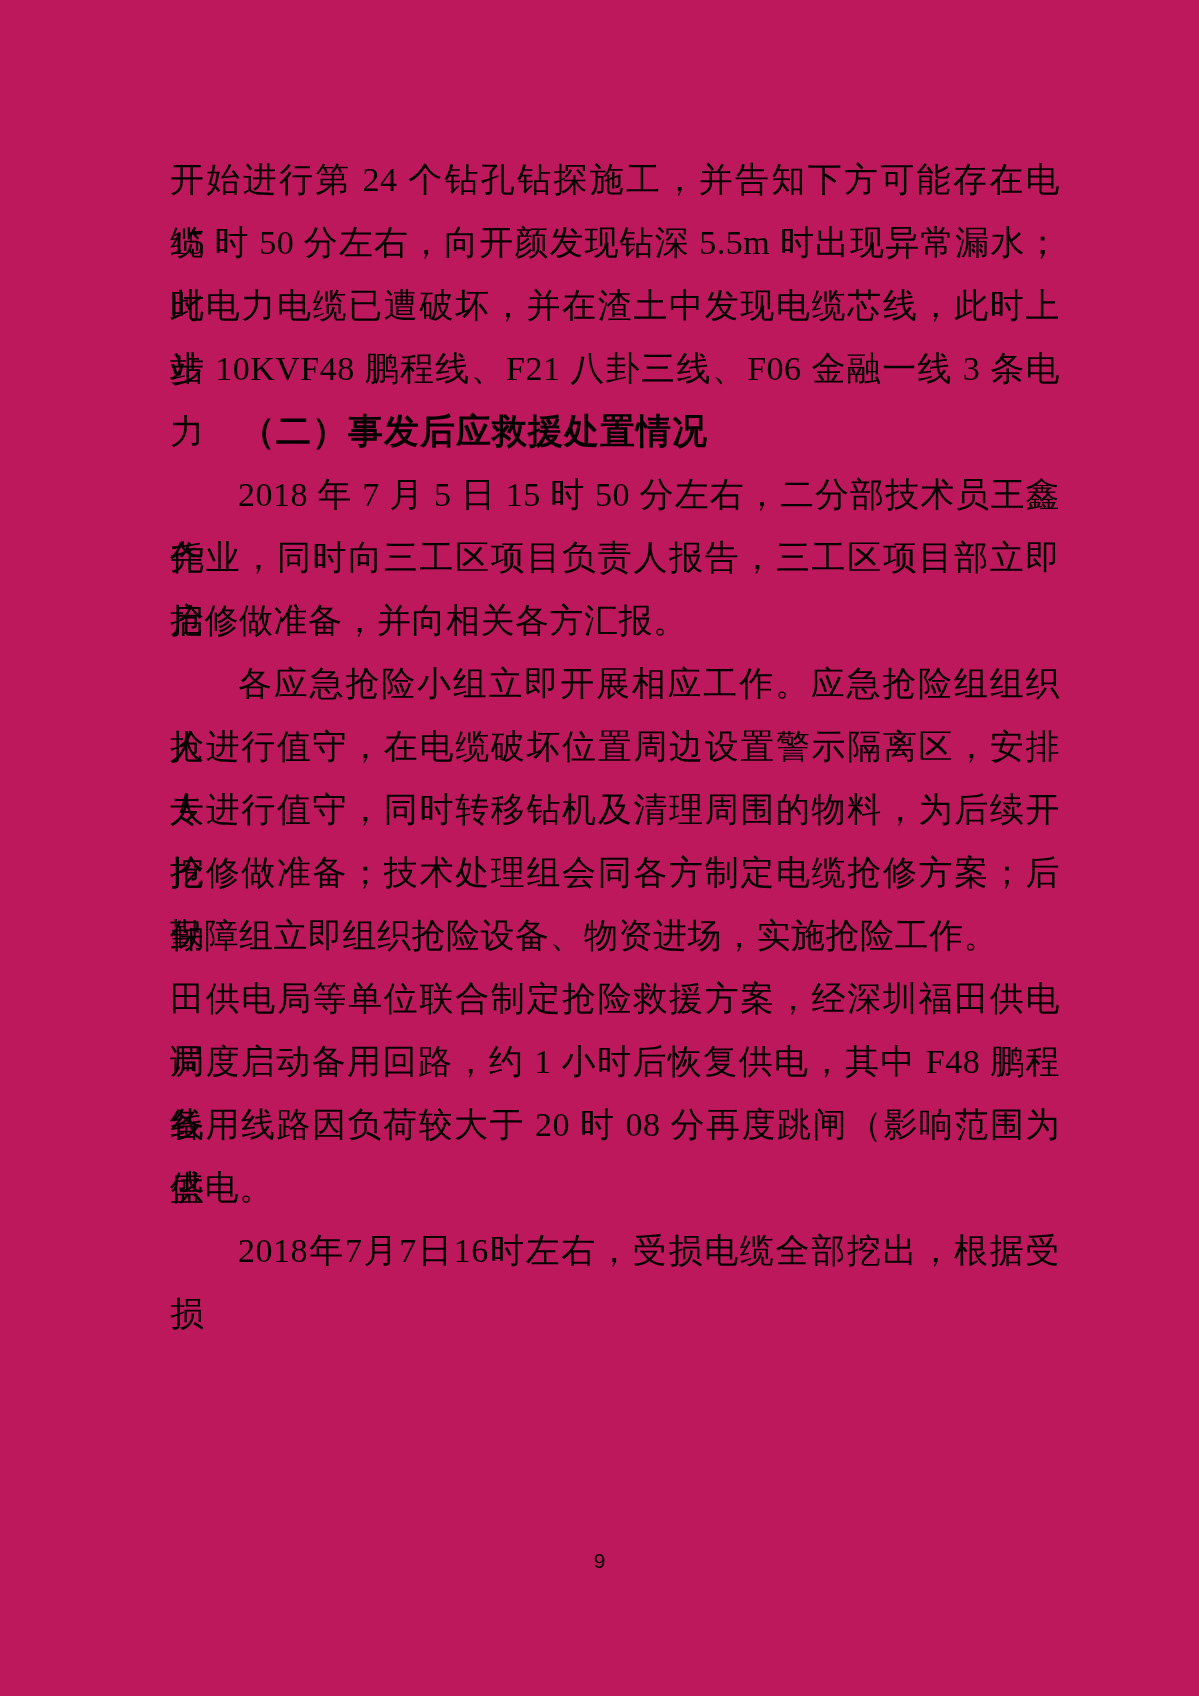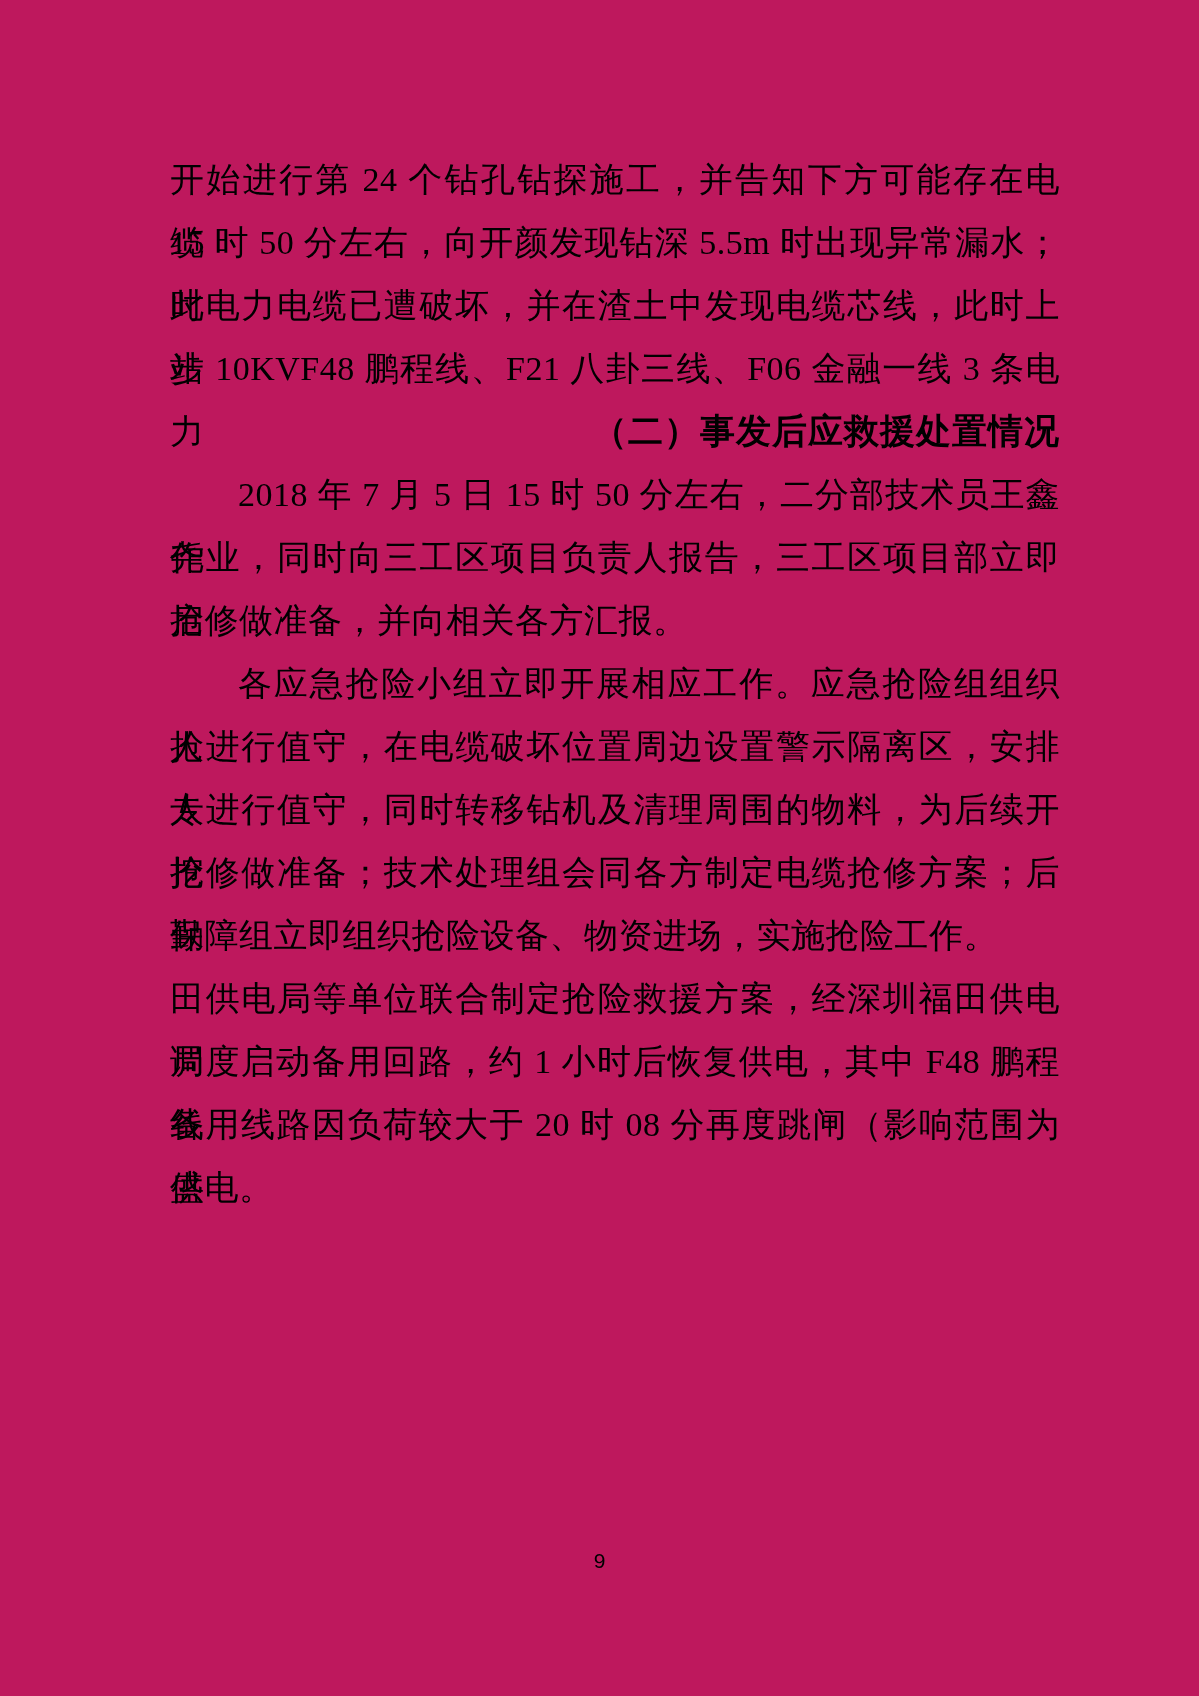--- a/index.html
+++ b/index.html
@@ -37,21 +37,21 @@
   }
   .line.indent {
     text-indent: 2em;
   }
   .heading {
     height: 63px;
     line-height: 63px;
     font-size: 35px;
     font-weight: bold;
     text-indent: 2em;
-    text-align: right;
+    text-align: left;
     letter-spacing: 1px;
   }
   .page-number {
     position: absolute;
     top: 1545px;
     left: 0;
     width: 100%;
     height: 32px;
     line-height: 32px;
     text-align: center;
@@ -89,18 +89,21 @@
       <div class="line lastline">保障组立即组织抢险设备、物资进场，实施抢险工作。</div>
     </div>
 
     <div>
       <div class="line">田供电局等单位联合制定抢险救援方案，经深圳福田供电局</div>
       <div class="line">调度启动备用回路，约 1 小时后恢复供电，其中 F48 鹏程线</div>
       <div class="line">备用线路因负荷较大于 20 时 08 分再度跳闸（影响范围为盛</div>
       <div class="line lastline">供电。</div>
     </div>
 
+    <div>
+      <div class="line indent">2018年7月7日16时左右，受损电缆全部挖出，根据受损</div>
+    </div>
 
   </div>
 
   <div class="page-number">9</div>
 
 </div>
 
 </body></html>

